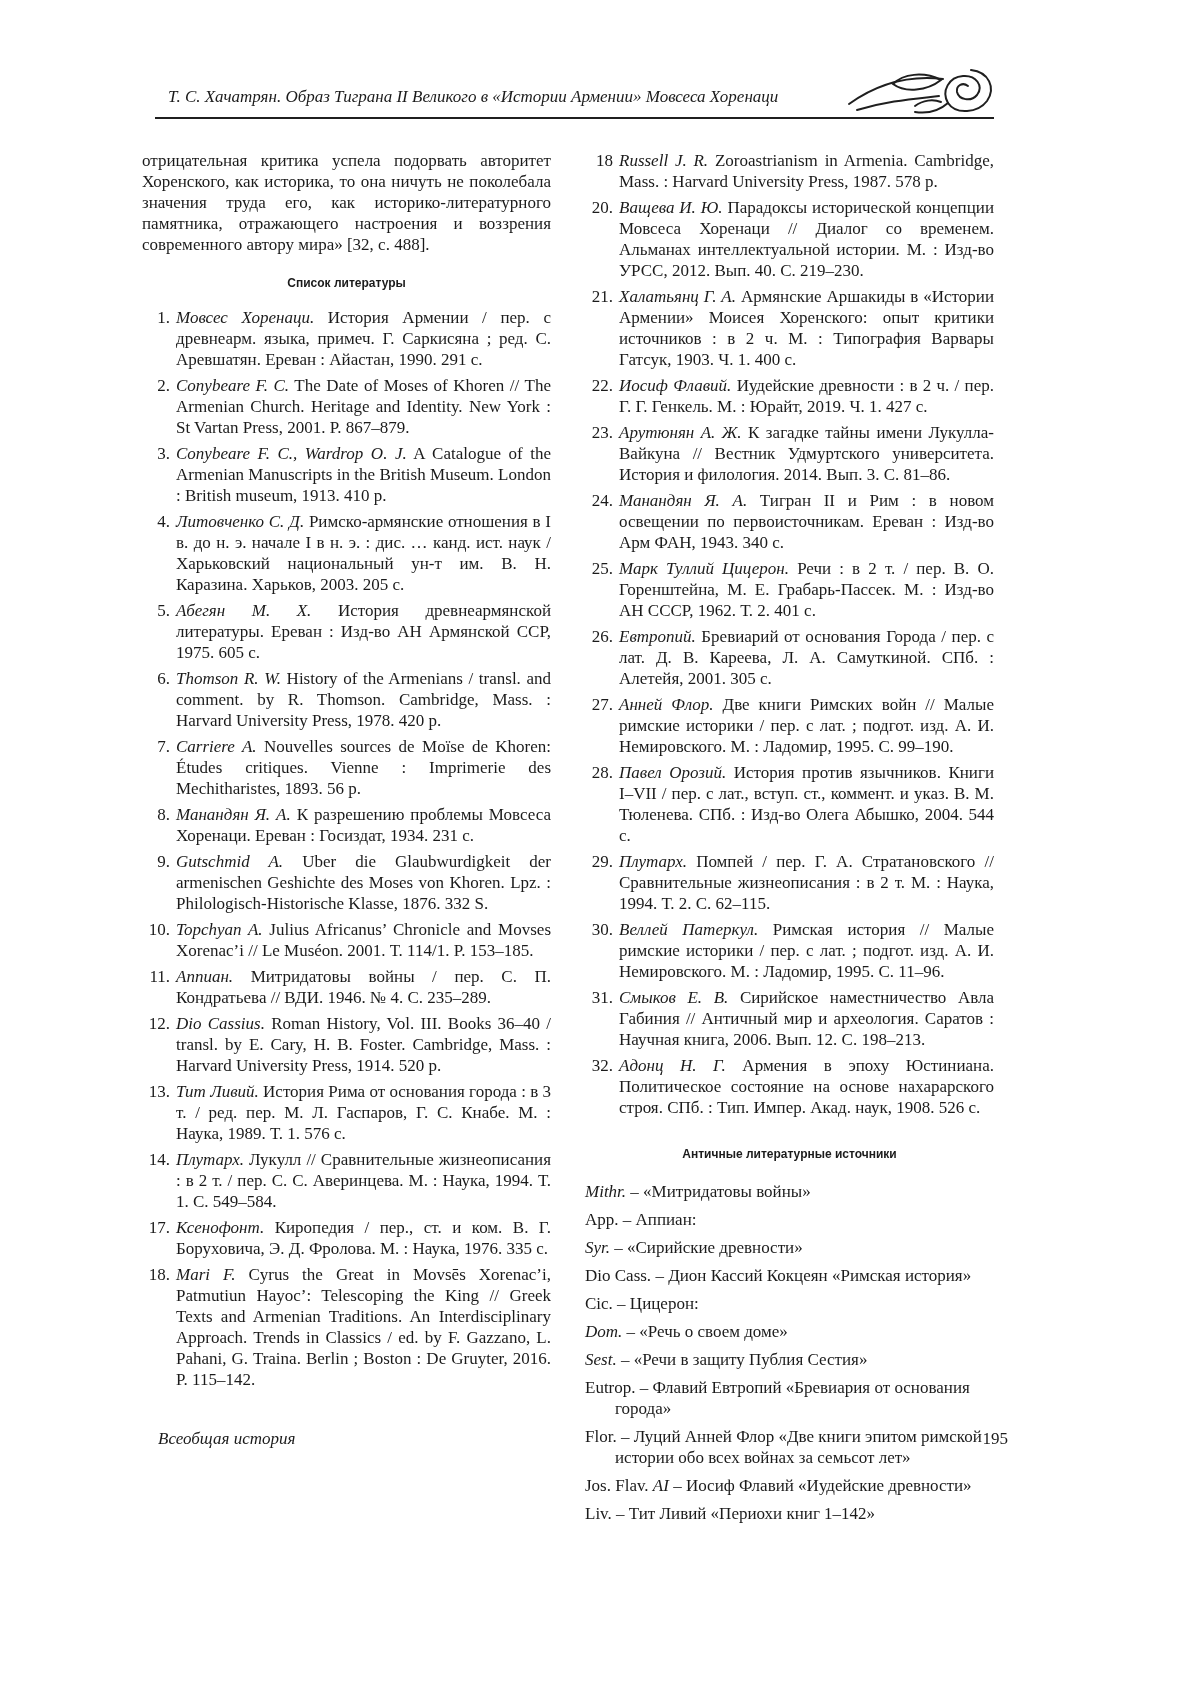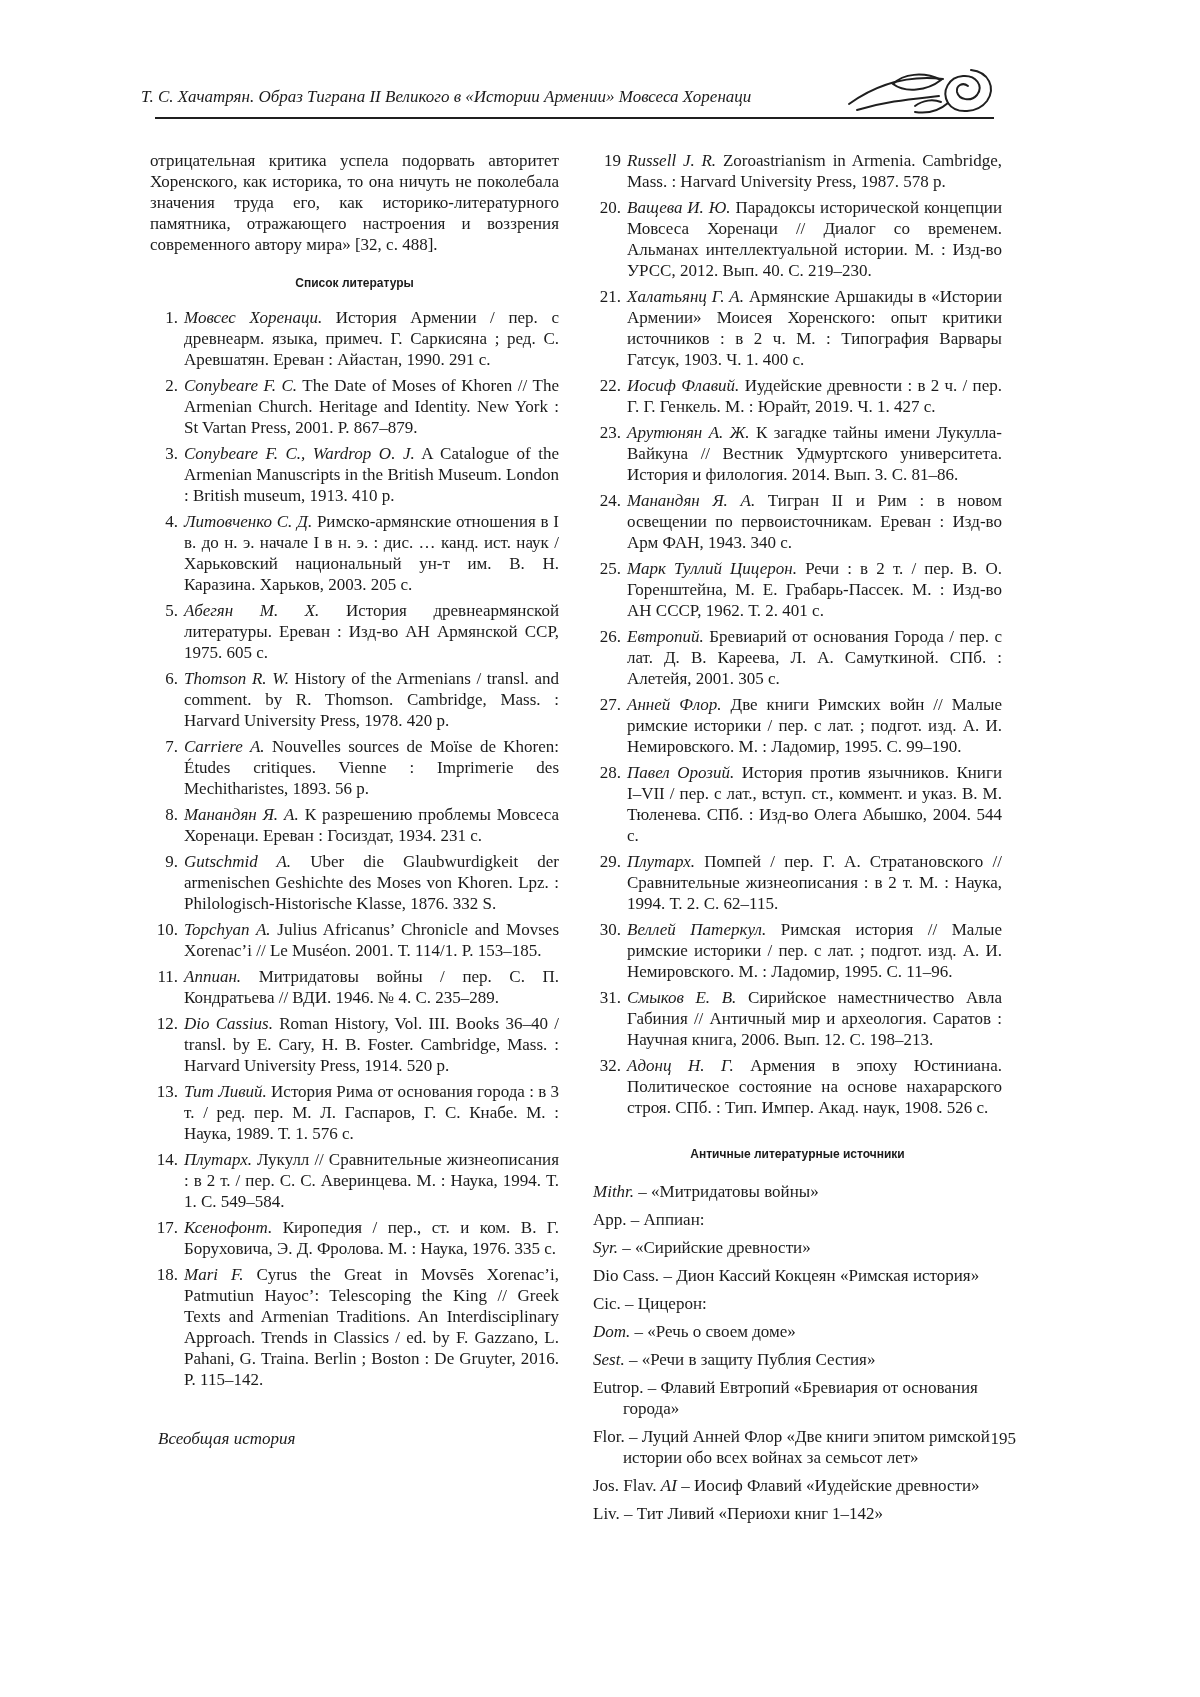--- a/index.html
+++ b/index.html
@@ -2,51 +2,51 @@
 <html lang="ru"><head>
 <meta charset="utf-8">
 <style>
   html,body{margin:0;padding:0;background:#e8e8e8;}
   .page{
     position:relative;width:1200px;height:1697px;background:#ffffff;
     font-family:"Liberation Serif","DejaVu Serif",serif;color:#1b1b1b;
     margin:0 auto;overflow:hidden;
   }
   .running-head{
-    position:absolute;left:141px;top:86px;width:680px;
+    position:absolute;left:168px;top:86px;width:680px;
     font-style:italic;font-size:17px;line-height:21px;white-space:nowrap;
   }
   .head-rule{
     position:absolute;left:155px;right:206px;top:117px;
     border-top:2px solid #1f1f1f;height:0;
   }
   .ornament{
     position:absolute;right:203px;top:62px;width:152px;height:60px;color:#1f1f1f;
   }
   .content{
-    position:absolute;left:150px;top:150px;width:852px;
+    position:absolute;left:142px;top:150px;width:852px;
     display:flex;gap:34px;
   }
   .col{width:409px;font-size:17px;line-height:21px;text-align:justify;hyphens:auto;}
   .intro{margin:0 0 18px 0;}
   .sec-heading{
     font-family:"Liberation Sans","DejaVu Sans",sans-serif;
     font-size:12px;font-weight:700;text-align:center;
     margin:0 0 13px 0;line-height:21px;
   }
   .refs{margin:0;padding:0;}
   .ref{position:relative;padding-left:34px;margin:0 0 5px 0;}
   .ref .num{position:absolute;left:0;top:0;width:28px;text-align:right;}
   .au{font-style:italic;}
   .sources-heading{margin-top:26px;margin-bottom:16px;}
   .sources{margin:0;padding:0;text-align:left;}
   .src{margin:0 0 7px 0;padding-left:30px;text-indent:-30px;text-align:left;}
   .src .em{font-style:italic;}
   .footer{
-    position:absolute;left:158px;right:184px;top:1428px;
+    position:absolute;left:158px;right:192px;top:1428px;
     display:flex;justify-content:space-between;align-items:flex-end;
     font-size:17px;line-height:21px;
   }
   .footer-section{font-style:italic;}
 </style>
 </head>
 <body>
 
 <div class="page">
 
@@ -171,21 +171,21 @@
             <i class="au">Mari F.</i>
             <span class="tx">Cyrus the Great in Movsēs Xorenac’i, Patmutiun Hayoc’: Telescoping the King // Greek Texts and Armenian Traditions. An Interdisciplinary Approach. Trends in Classics / ed. by F. Gazzano, L. Pahani, G. Traina. Berlin ; Boston : De Gruyter, 2016. P. 115–142.</span>
           </div>
         </div>
     </section>
 
     <section class="col">
       <div class="refs">
 
           <div class="ref">
-            <span class="num">19</span>
+            <span class="num">18</span>
             <i class="au">Russell J. R.</i>
             <span class="tx">Zoroastrianism in Armenia. Cambridge, Mass. : Harvard University Press, 1987. 578 p.</span>
           </div>
 
           <div class="ref">
             <span class="num">20.</span>
             <i class="au">Ващева И. Ю.</i>
             <span class="tx">Парадоксы исторической концепции Мовсеса Хоренаци // Диалог со временем. Альманах интеллектуальной истории. М. : Изд-во УРСС, 2012. Вып. 40. С. 219–230.</span>
           </div>
 

